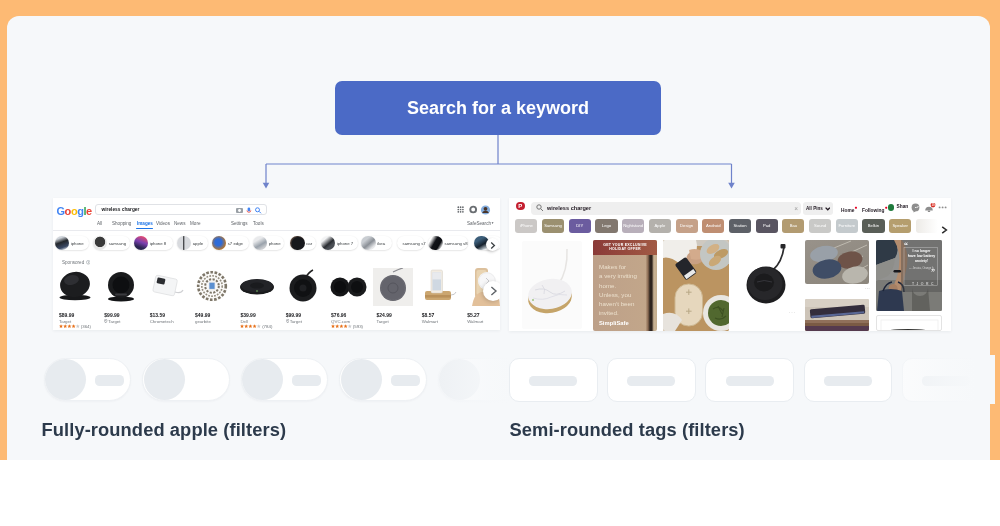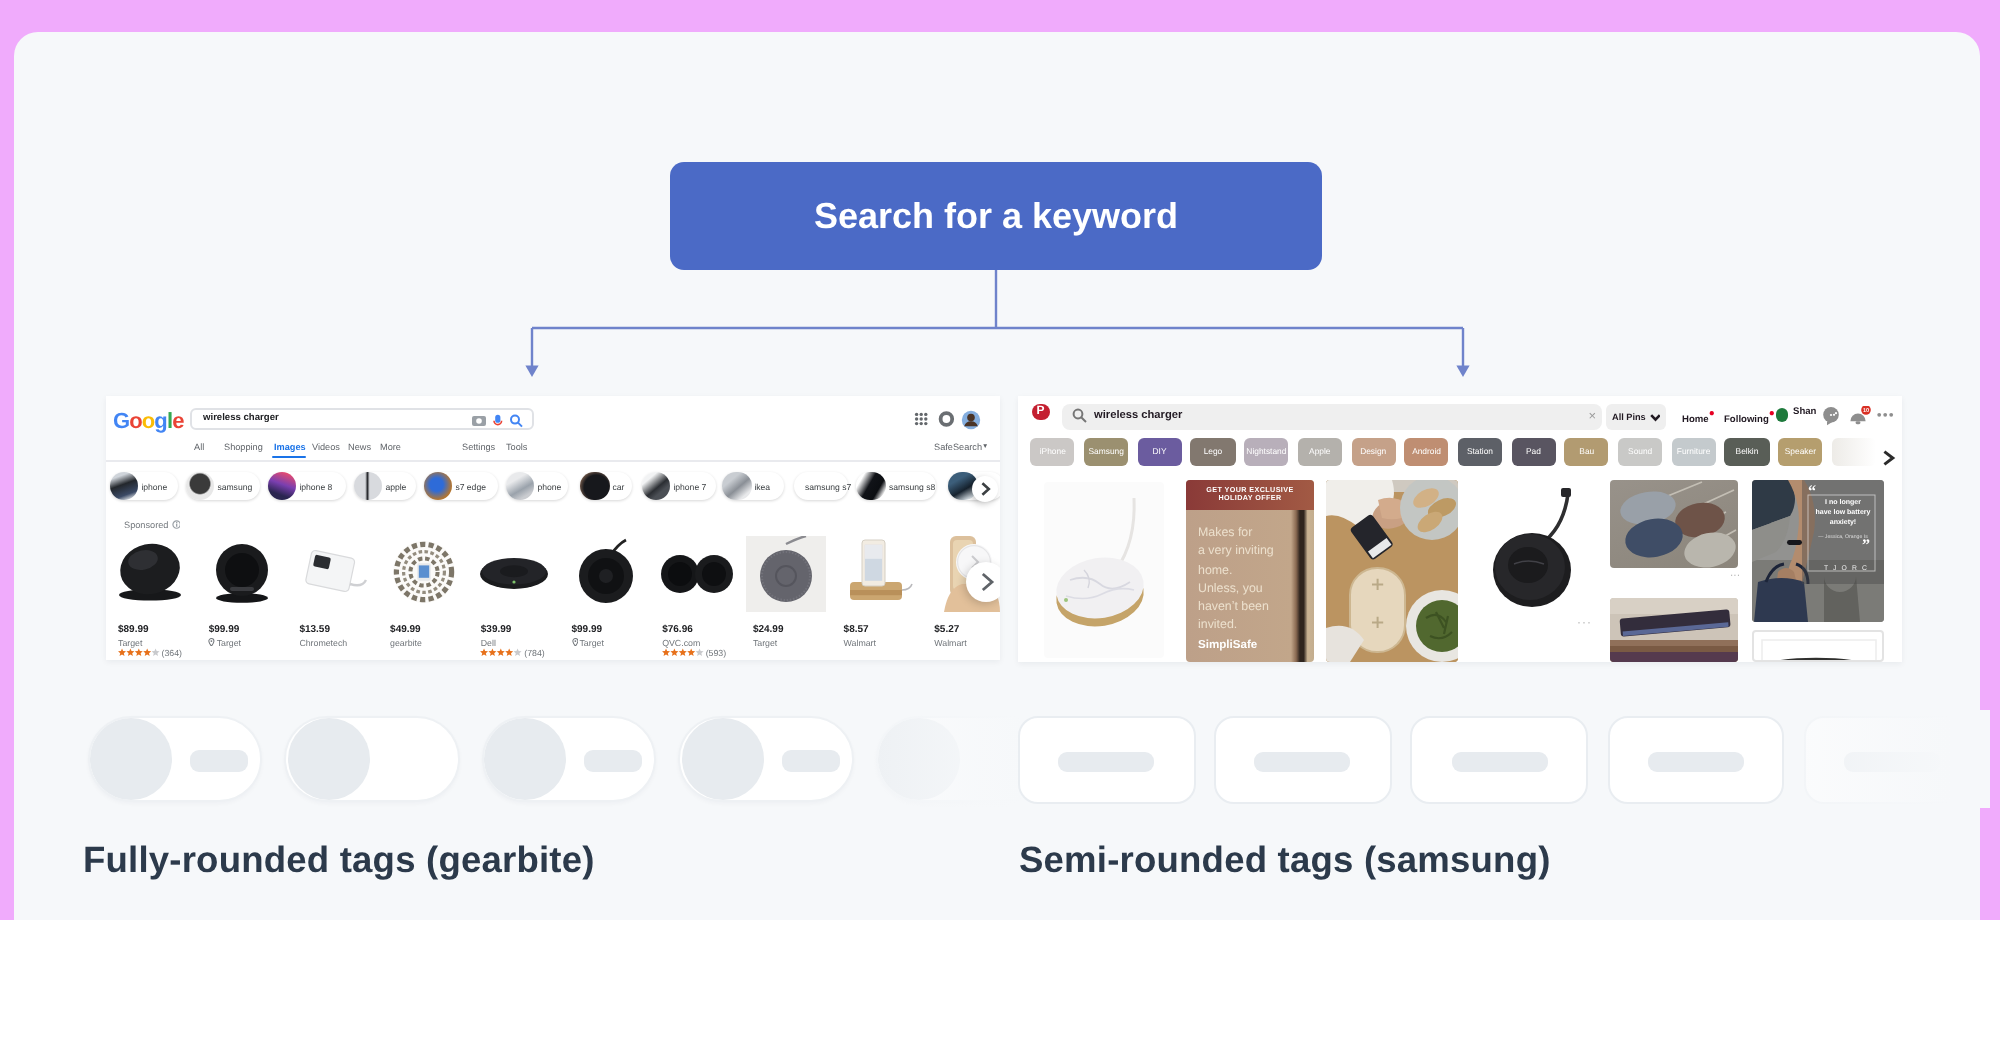--- a/index.html
+++ b/index.html
@@ -1,17 +1,17 @@
 <!DOCTYPE html>
 <html><head>
 <meta charset="utf-8">
 <style>
   * { margin:0; padding:0; box-sizing:border-box; }
   html,body { width:1000px; height:526px; background:#fff; font-family:"Liberation Sans", sans-serif; }
-  #stage { position:relative; width:1000px; height:460px; background:#f0abfc; overflow:hidden; }
+  #stage { position:relative; width:1000px; height:460px; background:#fdba74; overflow:hidden; }
   .panel { position:absolute; left:7px; top:16px; width:983px; height:490px; background:#f6f8fa; border-radius:12px; }
   .abs { position:absolute; }
 
   
   .bluebox { position:absolute; left:335px; top:81px; width:326px; height:54px; background:#4b6ac6; border-radius:7px; color:#fff; font-size:18px; font-weight:bold; text-align:center; line-height:54.5px; }
 
   
   .shot { position:absolute; background:#fff; box-shadow:0 1px 3px rgba(16,30,54,0.06); }
   #gshot { left:53px; top:198px; width:447px; height:132px; overflow:hidden; transform:translateZ(0); }
   #pshot { left:509px; top:198px; width:442px; height:133px; overflow:hidden; transform:translateZ(0); }
@@ -485,15 +485,15 @@
       <div class="sb"></div>
     </div>
   <div class="sbox" style="left:803.6px;top:357.5px;">
       <div class="sb"></div>
     </div>
   <div class="sbox" style="left:901.8px;top:357.5px;border-color:#eff2f5;">
       <div class="sb"></div>
     </div>
     <div class="abs" style="left:900px;top:355px;width:95px;height:49px;background:linear-gradient(to right,rgba(246,248,250,0.5),rgba(246,248,250,0.85) 50%,#f6f8fa 80%);"></div>
 
-  <div class="blabel" style="left:41.5px;top:419px;">Fully-rounded tags (gearbite)</div>
-  <div class="blabel" style="left:509.5px;top:419px;">Semi-rounded tags (samsung)</div>
+  <div class="blabel" style="left:41.5px;top:419px;">Fully-rounded apple (filters)</div>
+  <div class="blabel" style="left:509.5px;top:419px;">Semi-rounded tags (filters)</div>
 </div>
 
 </body></html>

